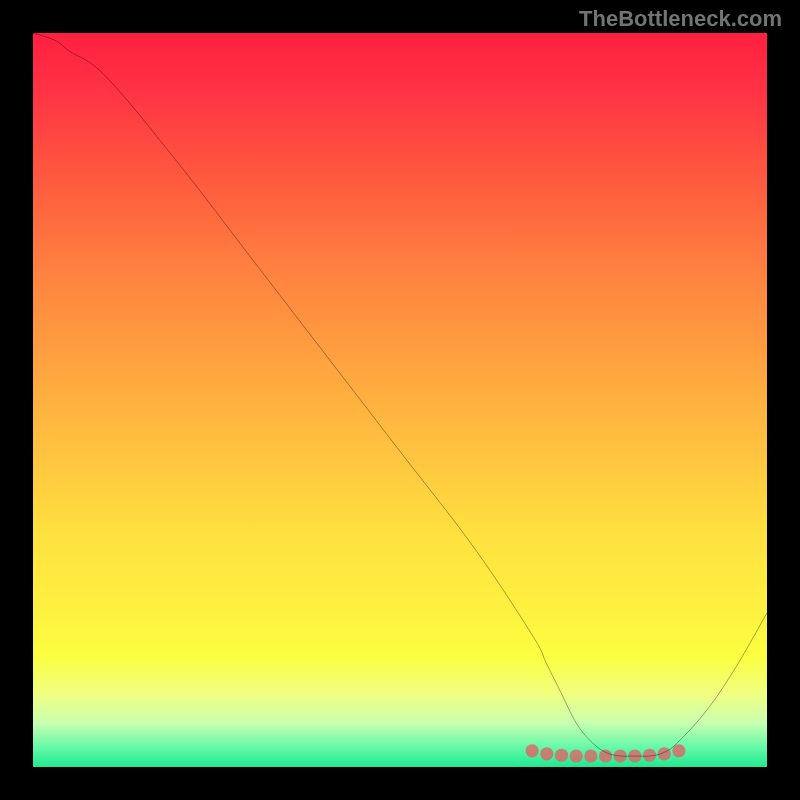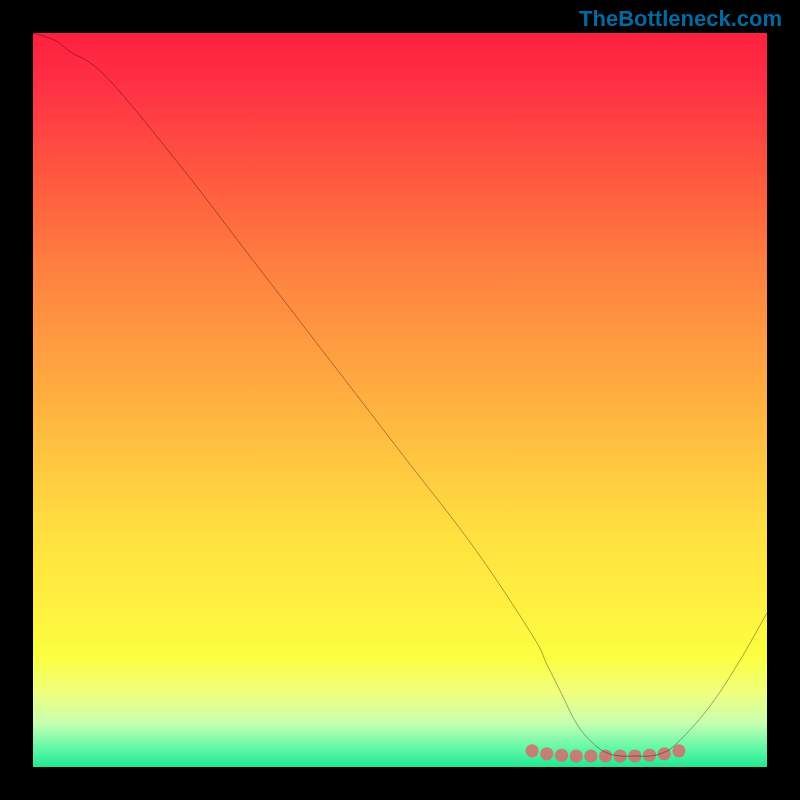--- a/index.html
+++ b/index.html
@@ -8,21 +8,21 @@
     height: 800px;
     background: #000;
     position: relative;
     font-family: Arial, sans-serif;
     overflow: hidden;
   }
   .attribution {
     position: absolute;
     top: 6px;
     right: 18px;
-    color: #0369a1;
+    color: #737373;
     font-size: 22px;
     font-weight: bold;
     z-index: 10;
   }
   .plot-area {
     position: absolute;
     left: 33px;
     top: 33px;
     width: 734px;
     height: 734px;

